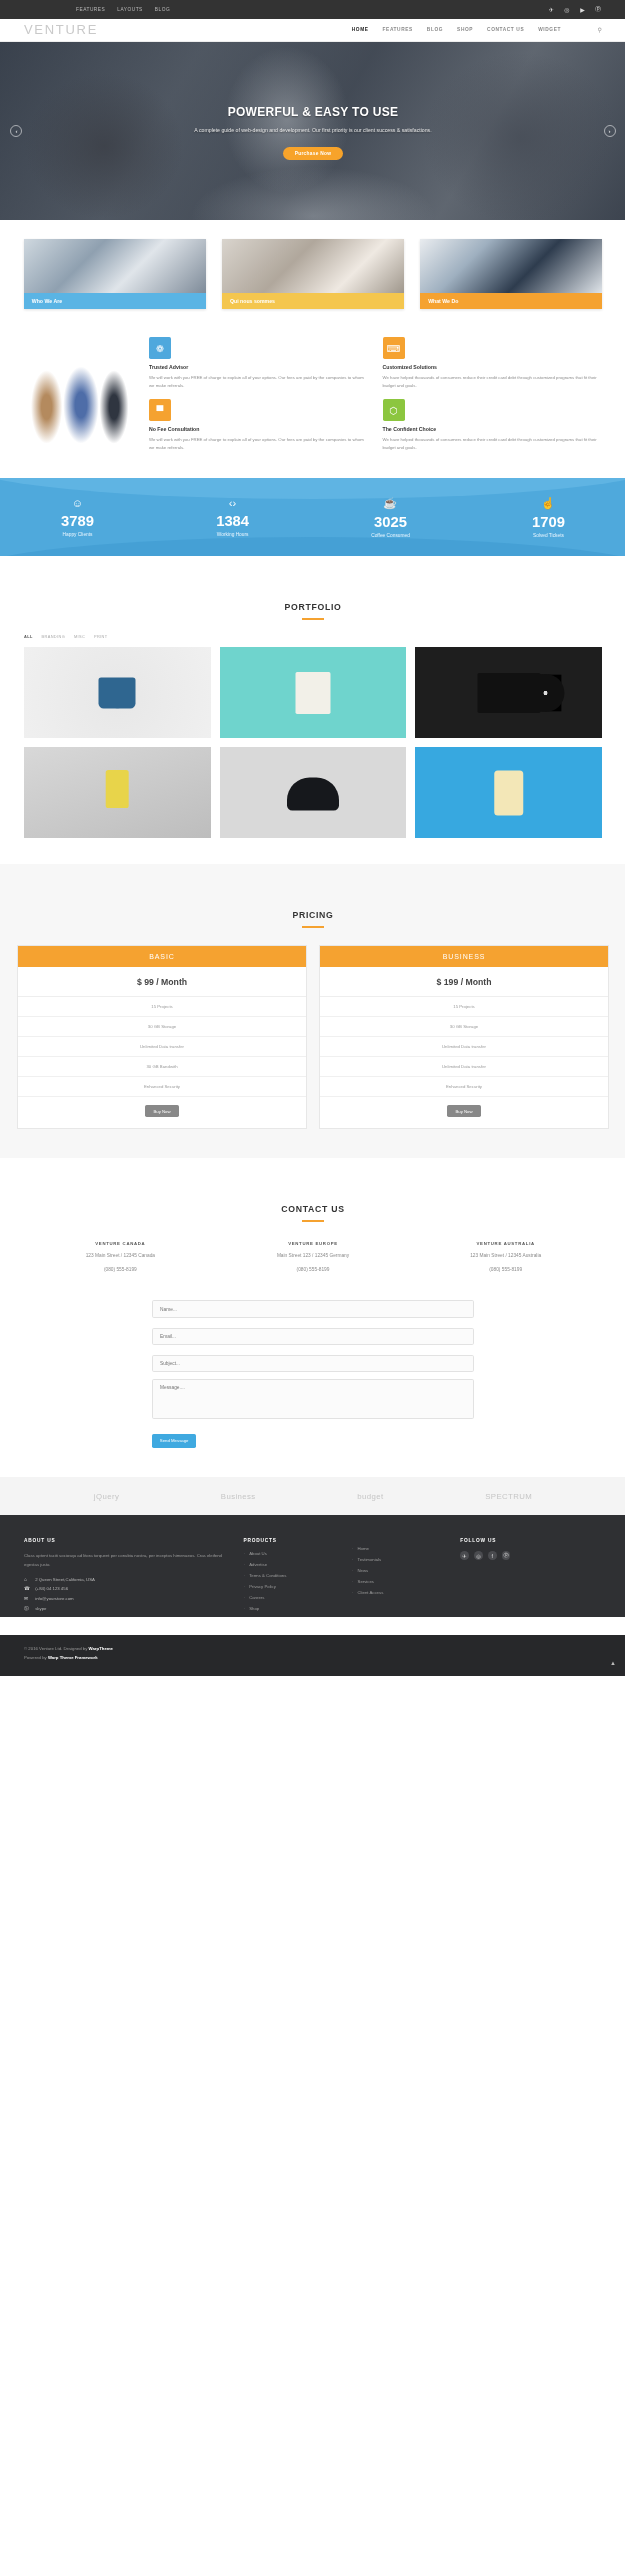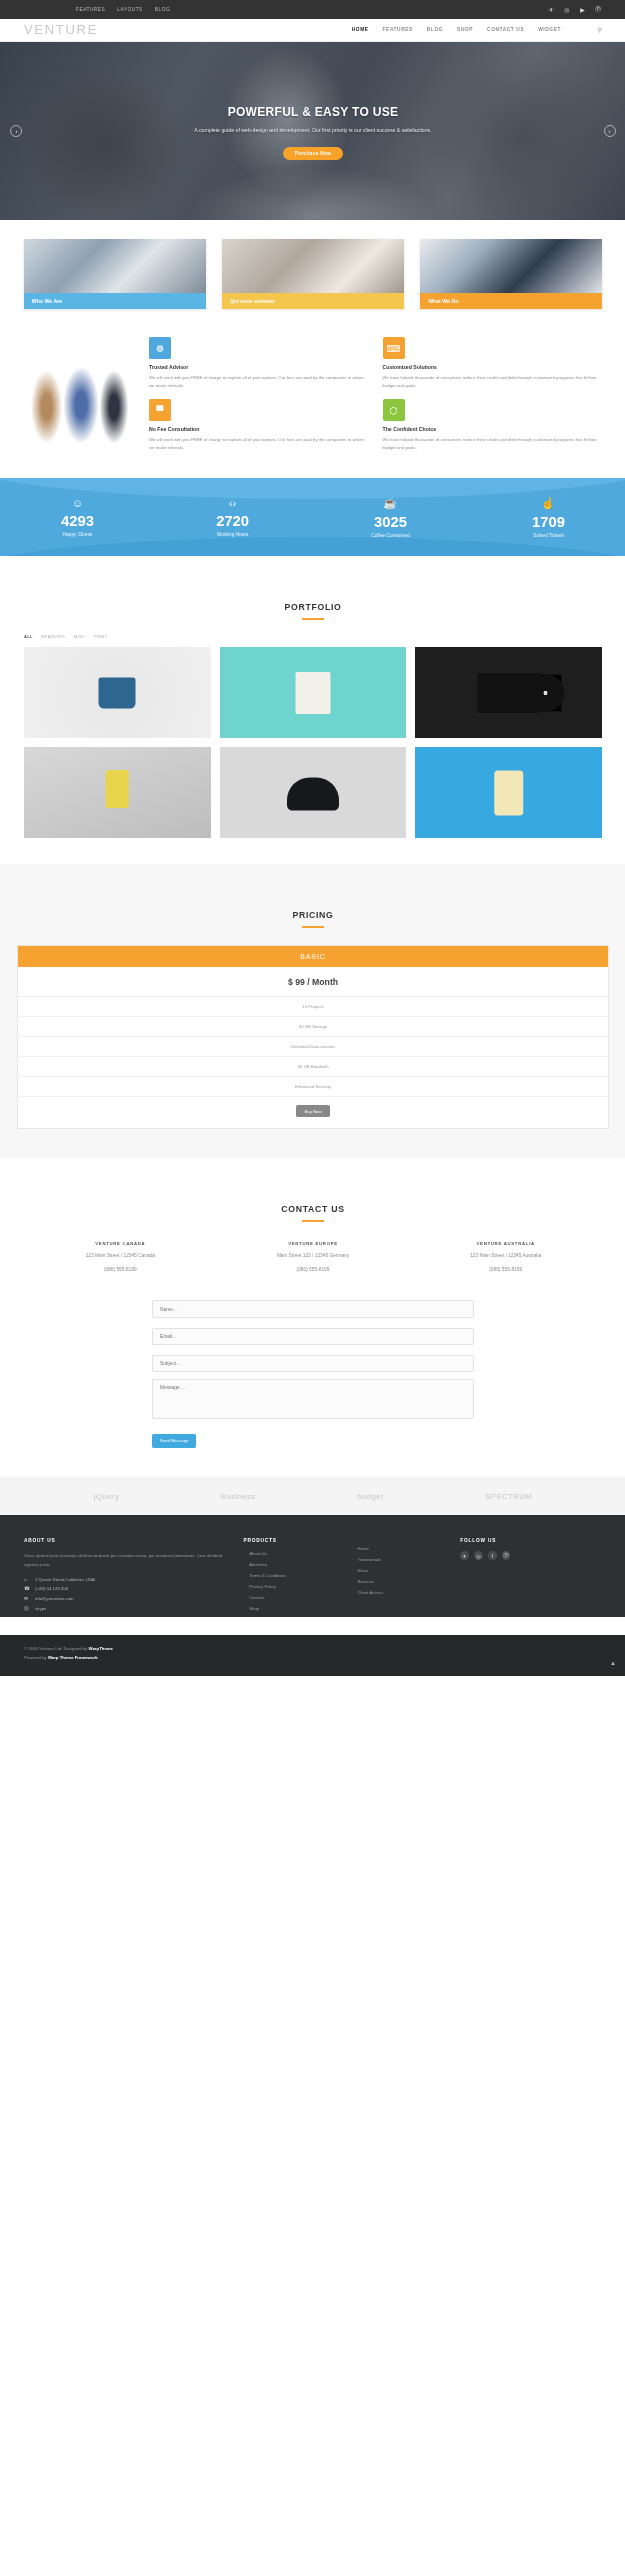--- a/index.html
+++ b/index.html
@@ -321,26 +321,26 @@
         <div class="ic green">⬡</div>
         <h4>The Confident Choice</h4>
         <p>We have helped thousands of consumers reduce their credit card debt through customized programs that fit their budget and goals.</p>
       </div>
     </div>
   </div>
 
   <div class="counters">
     <div class="cnt">
       <div class="ci">☺</div>
-      <div class="num">4293</div>
+      <div class="num">3789</div>
       <div class="lbl">Happy Clients</div>
     </div>
     <div class="cnt">
       <div class="ci">‹›</div>
-      <div class="num">2720</div>
+      <div class="num">1384</div>
       <div class="lbl">Working Hours</div>
     </div>
     <div class="cnt">
       <div class="ci">☕</div>
       <div class="num">3025</div>
       <div class="lbl">Coffee Consumed</div>
     </div>
     <div class="cnt">
       <div class="ci">☝</div>
       <div class="num">1709</div>
@@ -402,20 +402,32 @@
         <div class="pp">$ 99 / Month</div>
         <ul>
           <li>15 Projects</li>
           <li>30 GB Storage</li>
           <li>Unlimited Data transfer</li>
           <li>30 GB Bandwith</li>
           <li>Enhanced Security</li>
         </ul>
         <a href="#" class="buy">Buy Now</a>
       </div>
+      <div class="plan">
+        <div class="ph">BUSINESS</div>
+        <div class="pp">$ 199 / Month</div>
+        <ul>
+          <li>15 Projects</li>
+          <li>30 GB Storage</li>
+          <li>Unlimited Data transfer</li>
+          <li>Unlimited Data transfer</li>
+          <li>Enhanced Security</li>
+        </ul>
+        <a href="#" class="buy">Buy Now</a>
+      </div>
     </div>
   </div>
 
   <div class="contact">
     <div class="section-title" style="padding-top:0">
       <h2>CONTACT US</h2>
       <div class="rule"></div>
     </div>
     <div class="offices">
       <div class="office">

